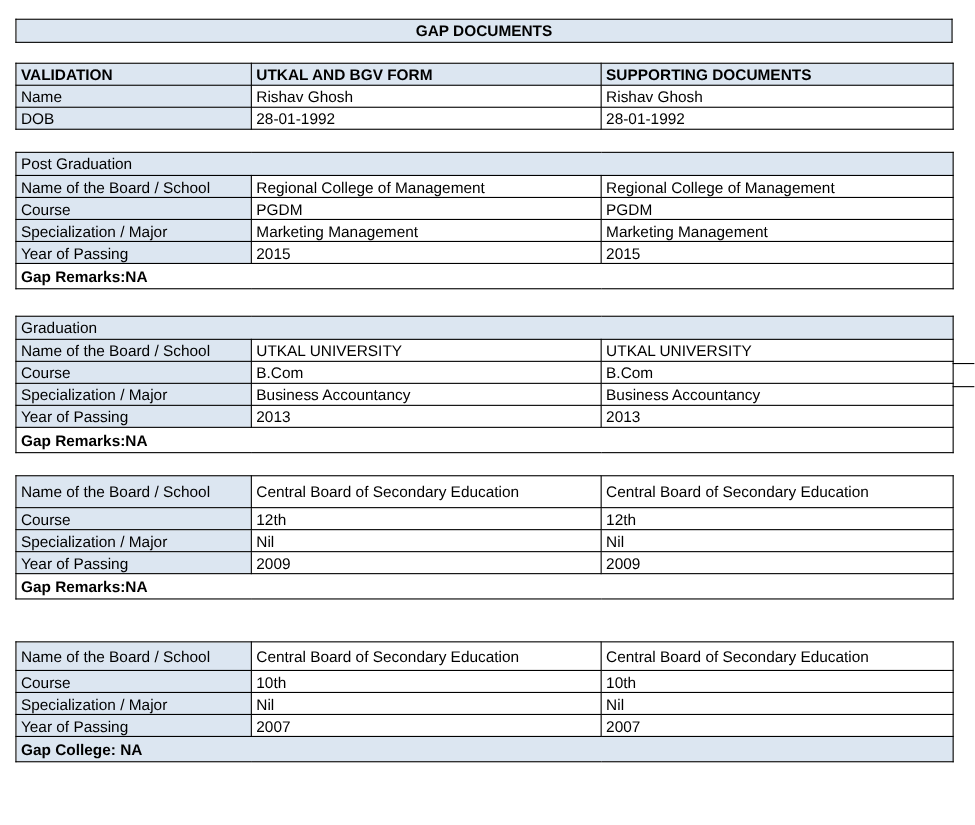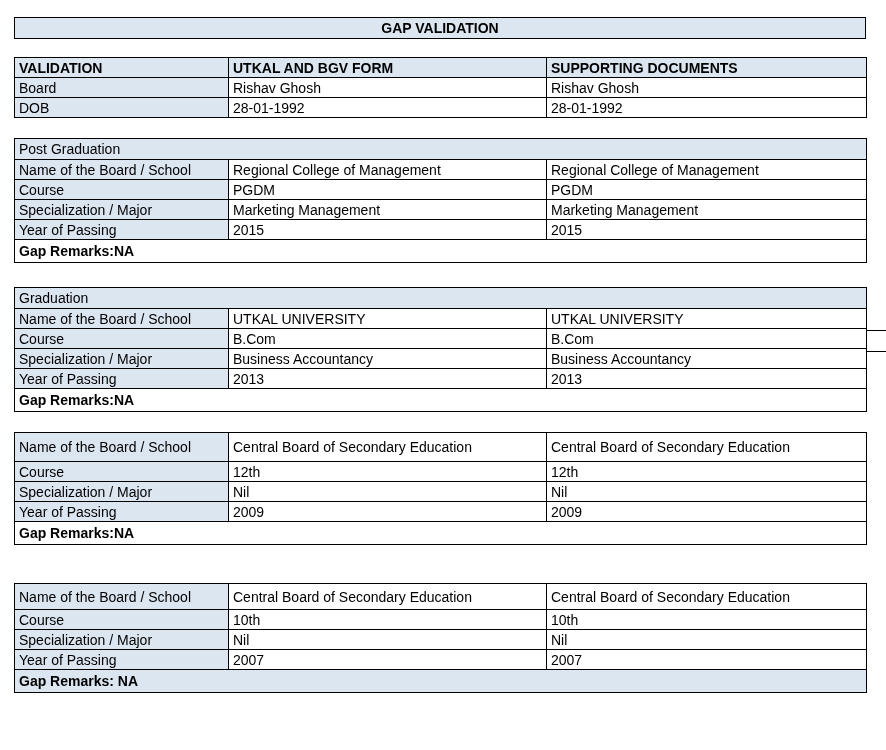--- a/index.html
+++ b/index.html
@@ -74,39 +74,39 @@
   .stray-2 { top: 64px; }
 </style>
 </head>
 <body>
 
 <div class="page">
 
   <table class="block">
     <tbody>
       <tr class="title-row">
-        <td>GAP VALIDATION</td>
+        <td>GAP DOCUMENTS</td>
       </tr>
     </tbody>
   </table>
 
   <table class="block mt18">
     <colgroup>
         <col class="c1">
         <col class="c2">
         <col class="c3">
       </colgroup>
     <tbody>
       <tr class="hd">
         <td>VALIDATION</td>
         <td>UTKAL AND BGV FORM</td>
         <td>SUPPORTING DOCUMENTS</td>
       </tr>
       <tr>
-        <td class="lbl">Board</td>
+        <td class="lbl">Name</td>
         <td>Rishav Ghosh</td>
         <td>Rishav Ghosh</td>
       </tr>
       <tr>
         <td class="lbl">DOB</td>
         <td>28-01-1992</td>
         <td>28-01-1992</td>
       </tr>
     </tbody>
   </table>
@@ -241,18 +241,18 @@
         <td class="lbl">Specialization / Major</td>
         <td>Nil</td>
         <td>Nil</td>
       </tr>
       <tr>
         <td class="lbl">Year of Passing</td>
         <td>2007</td>
         <td>2007</td>
       </tr>
       <tr class="remarks shaded">
-        <td colspan="3">Gap Remarks: NA</td>
+        <td colspan="3">Gap College: NA</td>
       </tr>
     </tbody>
   </table>
 
 </div>
 
 </body></html>

